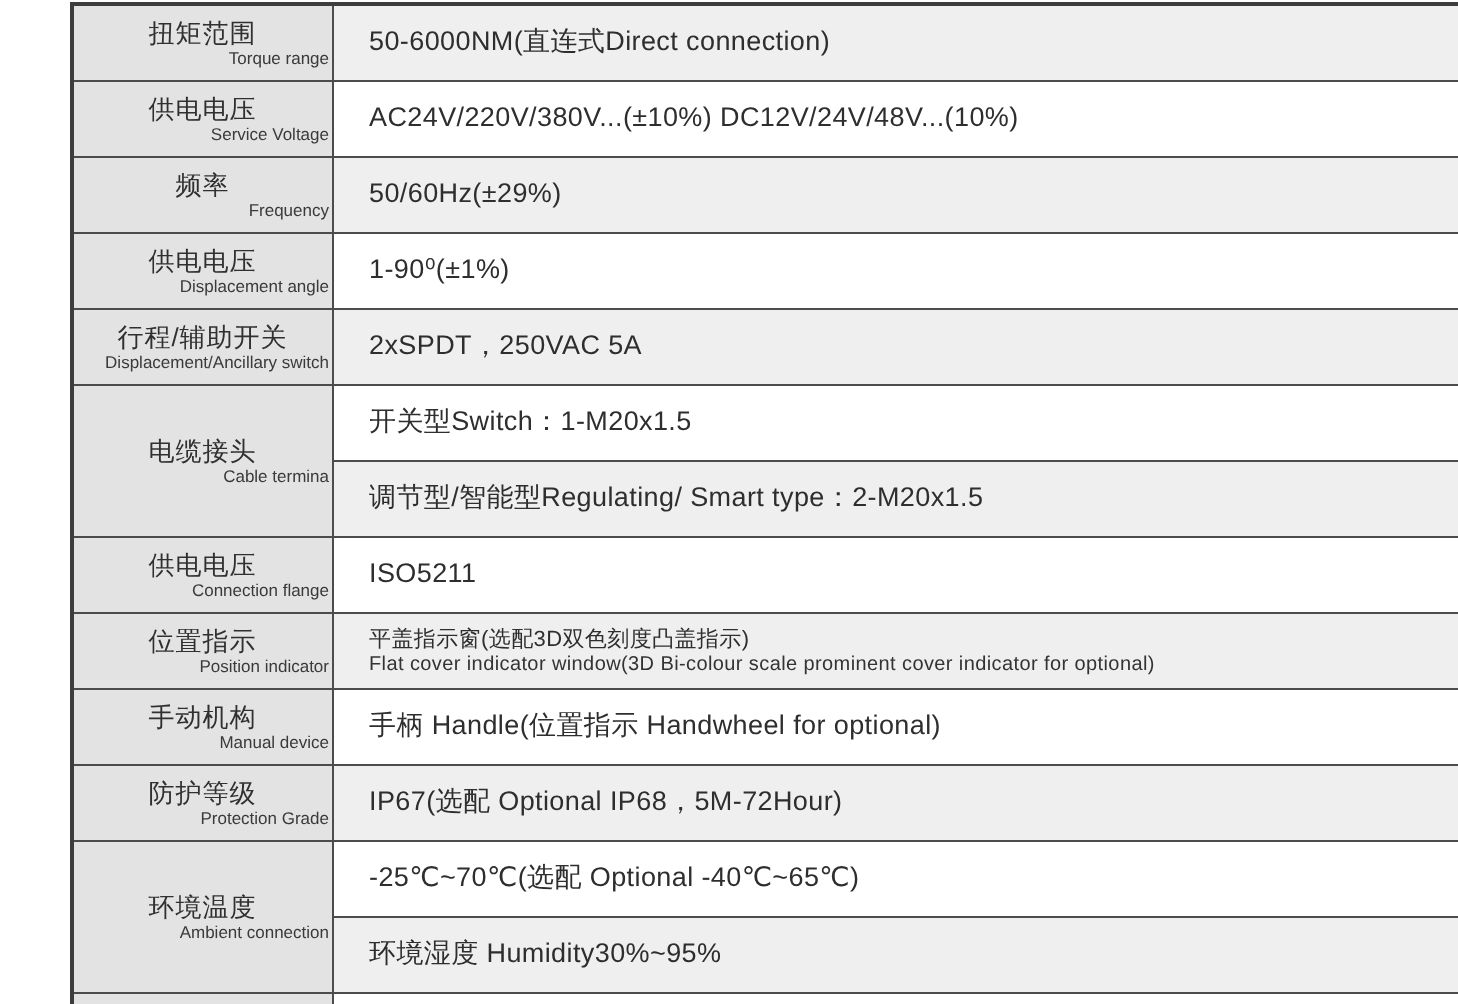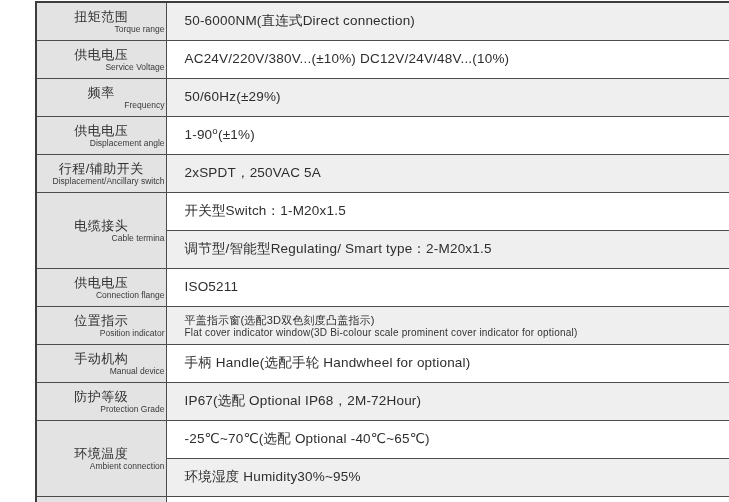--- a/index.html
+++ b/index.html
@@ -167,31 +167,31 @@
         <div class="v-sub">Flat cover indicator window(3D Bi-colour scale prominent cover indicator for optional)</div>
       </td>
     </tr>
 
     <tr class="r light">
       <td class="label-cell">
         <div class="zh">手动机构</div>
         <div class="en">Manual device</div>
       </td>
       <td class="value-cell">
-        <span class="v-main">手柄 Handle(选配手轮 Handwheel for optional)</span>
+        <span class="v-main">手柄 Handle(位置指示 Handwheel for optional)</span>
       </td>
     </tr>
 
     <tr class="r shade">
       <td class="label-cell">
         <div class="zh">防护等级</div>
         <div class="en">Protection Grade</div>
       </td>
       <td class="value-cell">
-        <span class="v-main">IP67(选配 Optional IP68，2M-72Hour)</span>
+        <span class="v-main">IP67(选配 Optional IP68，5M-72Hour)</span>
       </td>
     </tr>
 
     <tr class="r light">
       <td class="label-cell" rowspan="2">
         <div class="zh">环境温度</div>
         <div class="en">Ambient connection</div>
       </td>
       <td class="value-cell">
         <span class="v-main">-25℃~70℃(选配 Optional -40℃~65℃)</span>

